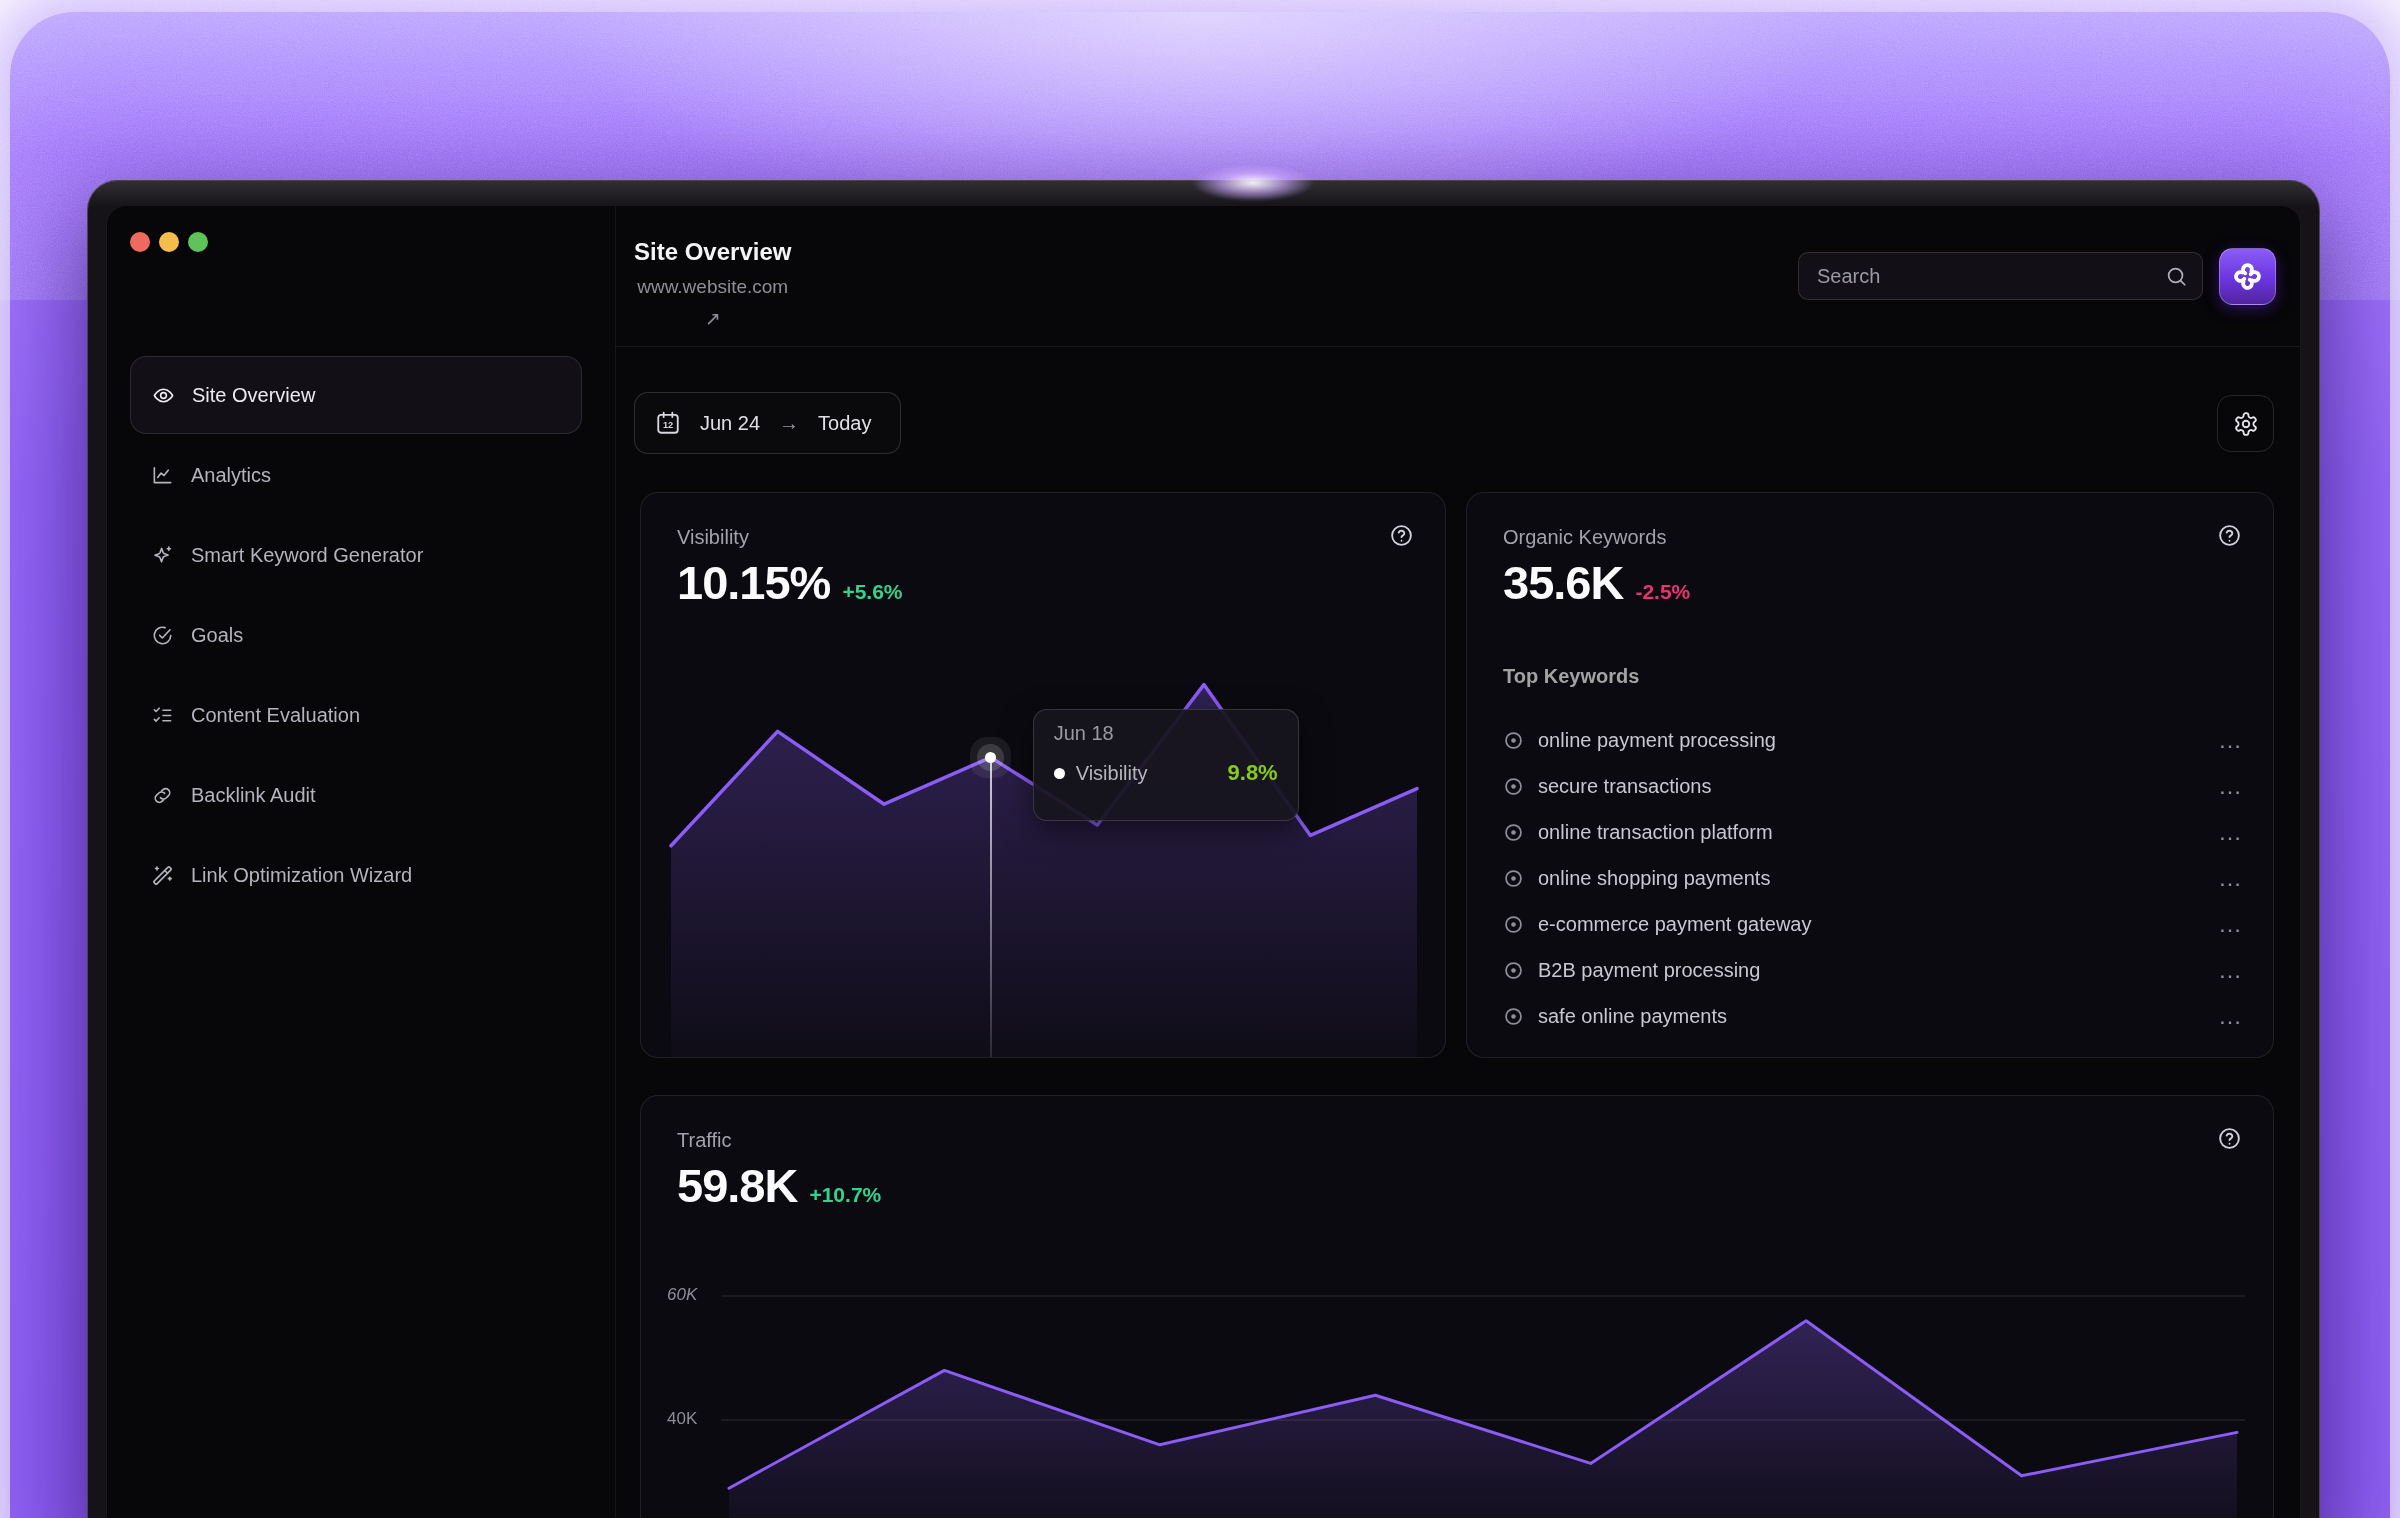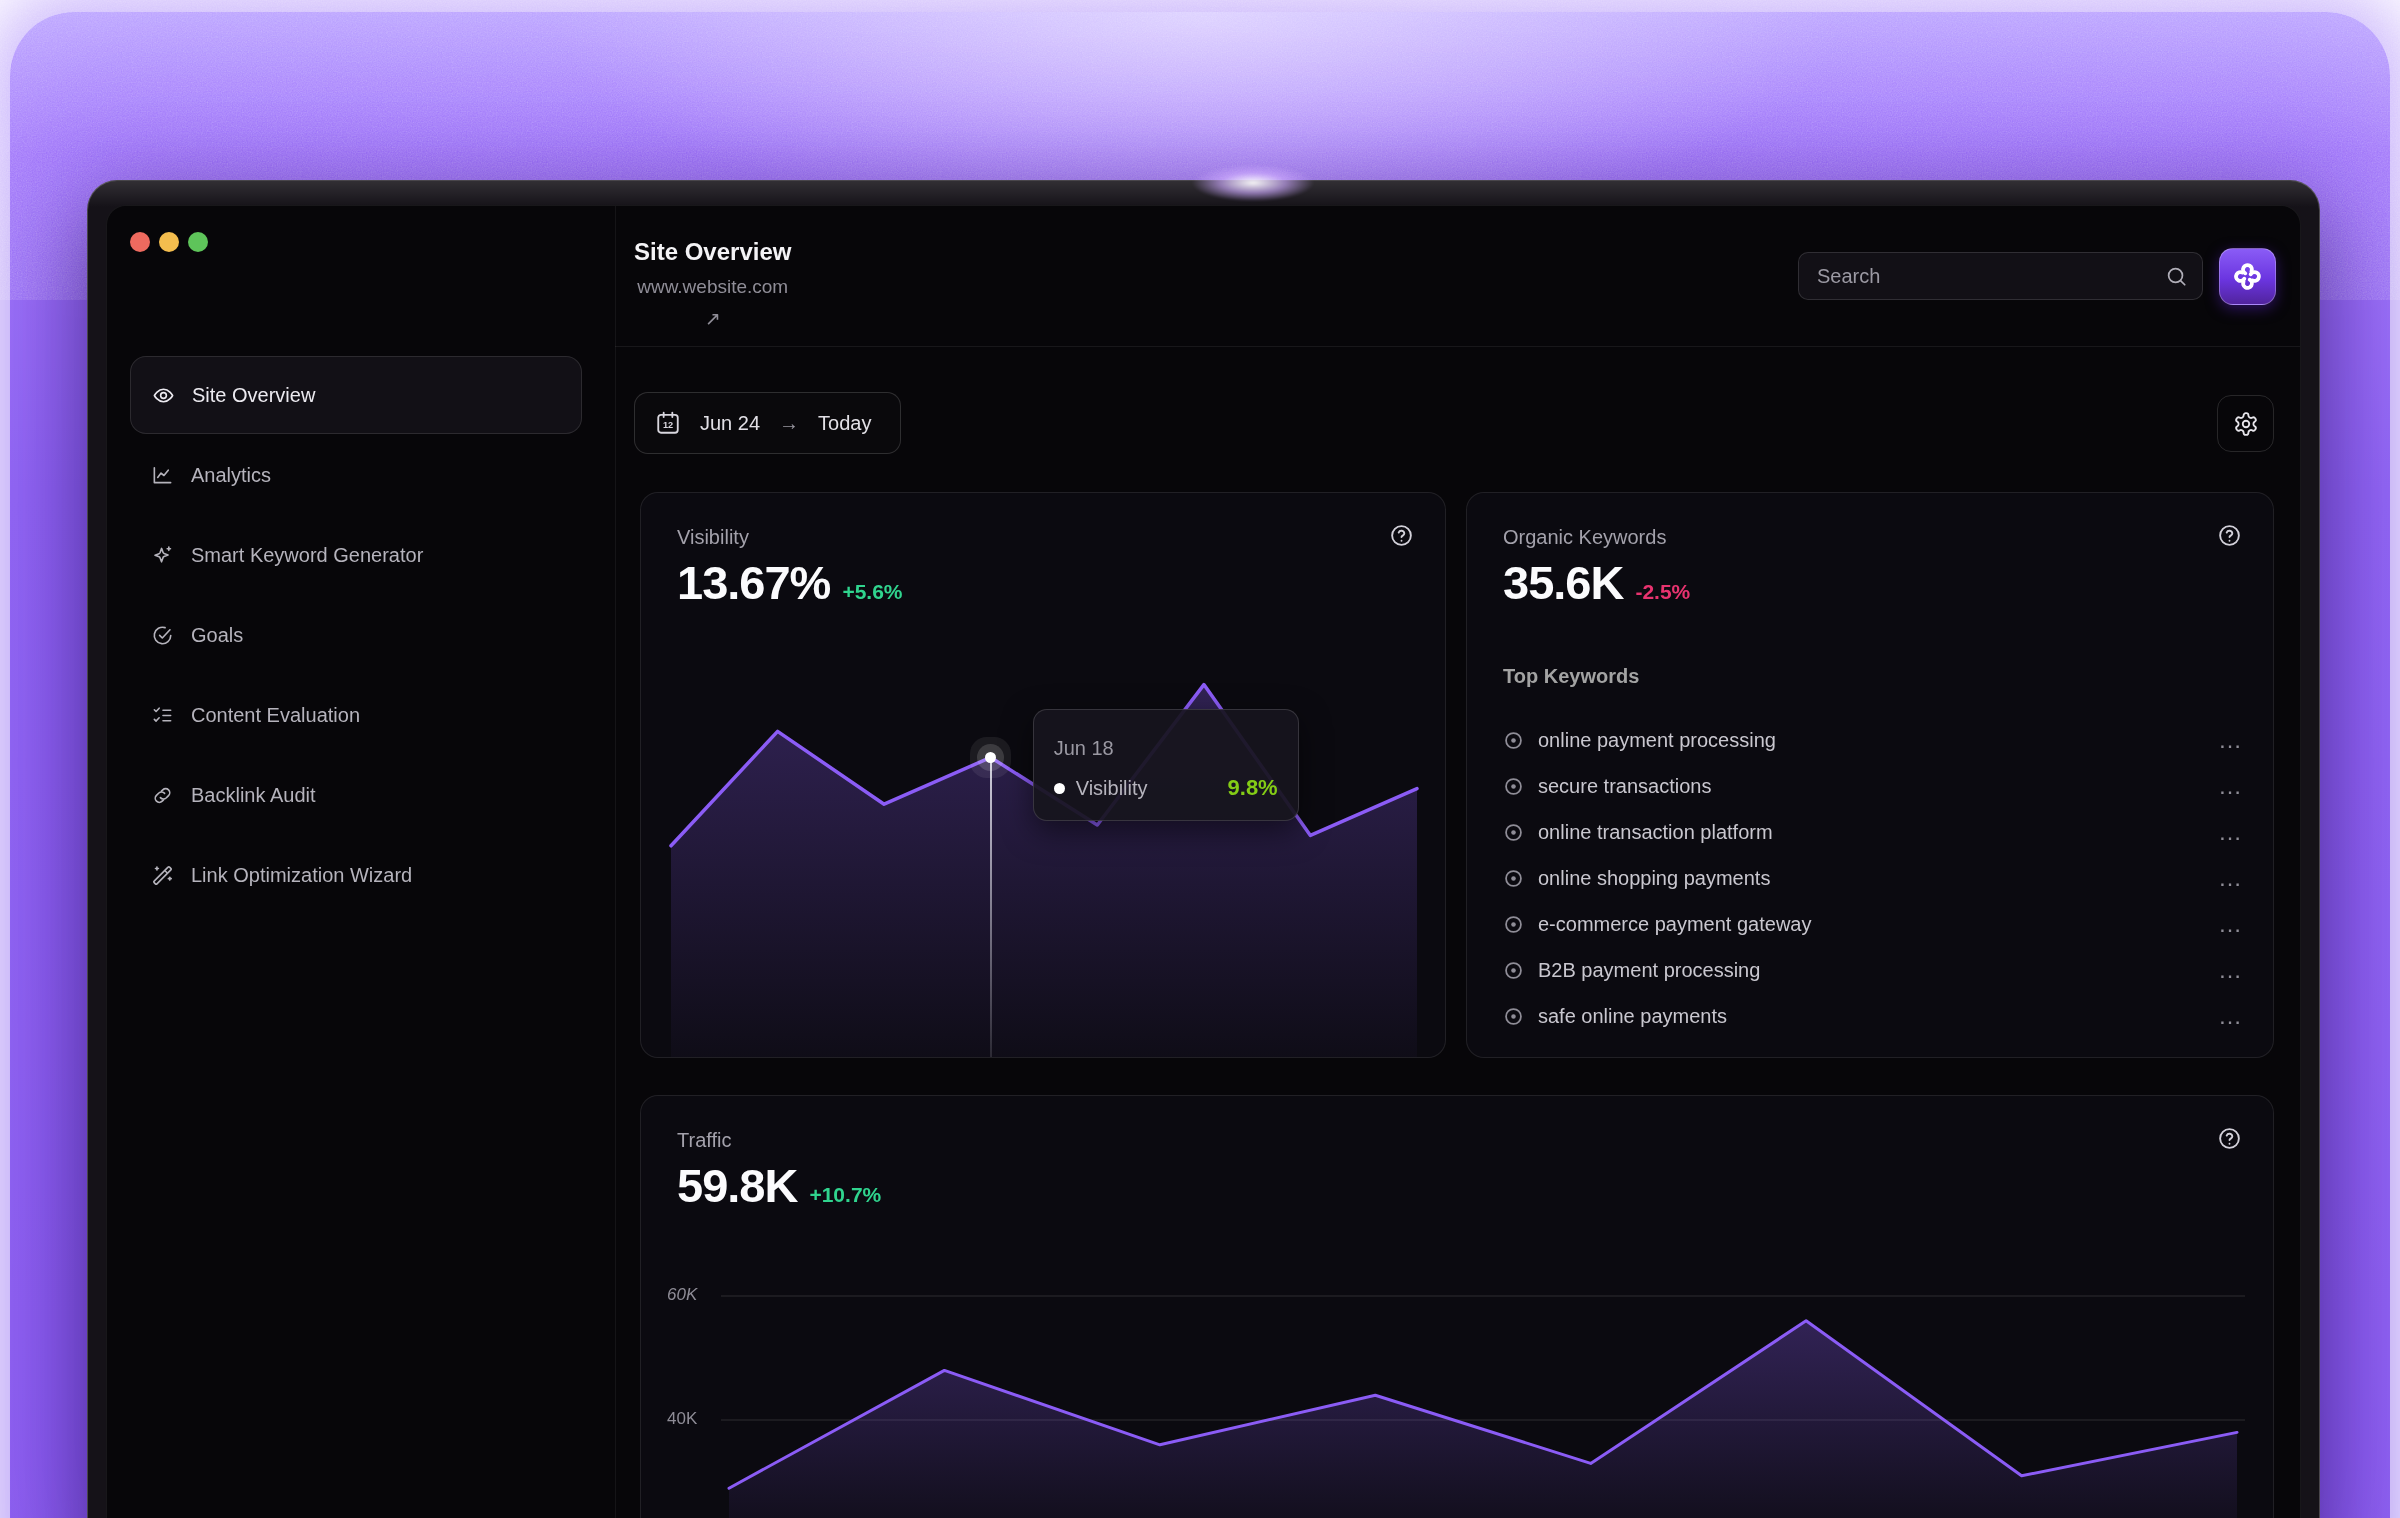--- a/index.html
+++ b/index.html
@@ -86,21 +86,21 @@
   
   .chart{position:absolute;}
   .vis-chart{left:0;top:150px;width:806px;height:416px;}
   .traffic-chart{left:80px;top:138px;width:1524px;height:310px;}
   .y-label{position:absolute;left:26px;width:46px;text-align:left;font-size:17px;color:#8e8c96;}
   .hover-line{position:absolute;width:2px;background:linear-gradient(180deg,rgba(238,238,246,.85),rgba(238,238,246,.12));}
   .hover-dot{position:absolute;width:11px;height:11px;border-radius:50%;background:#fff;
     box-shadow:0 0 0 8px rgba(255,255,255,.14),0 0 0 15px rgba(255,255,255,.07);}
   .tooltip{position:absolute;width:266px;height:112px;border-radius:14px;background:rgba(23,20,29,.93);
     border:1px solid rgba(255,255,255,.14);box-shadow:0 10px 30px rgba(0,0,0,.5);
-    padding:27px 20px;box-sizing:border-box;z-index:3;}
+    padding:12px 20px;box-sizing:border-box;z-index:3;}
   .tt-date{font-size:20px;color:#9b99a3;}
   .tt-row{display:flex;align-items:center;gap:11px;margin-top:15px;}
   .tt-dot{width:11px;height:11px;border-radius:50%;background:#fff;}
   .tt-series{color:#b6b4bd;font-size:20px;flex:1;}
   .tt-value{color:#84cc16;font-size:22px;font-weight:700;}
 
   
   .tk-title{position:absolute;top:172px;left:36px;font-size:20px;font-weight:700;color:#a3a3a3;}
   .kw-list{position:absolute;top:224px;left:36px;right:30px;}
   .kw-row{height:46px;display:flex;align-items:center;gap:14px;color:#c9c7cf;font-size:20px;}
@@ -256,21 +256,21 @@
       </div>
 
       <div class="card visibility">
         <div class="card-title">Visibility</div>
         <div class="help"><svg viewBox="0 0 24 24">
               <circle cx="12" cy="12" r="9"></circle>
               <path d="M9.3 9.2a2.8 2.8 0 0 1 5.4.9c0 1.8-2.7 2.1-2.7 3.4"></path>
               <path d="M12 17h.01"></path>
             </svg></div>
         <div class="value-row">
-          <span class="value">13.67%</span>
+          <span class="value">10.15%</span>
           <span class="delta up">+5.6%</span>
         </div>
         <div class="chart vis-chart" style="position:absolute">
             <svg width="806" height="416" viewBox="0 0 806 416" style="position:absolute;left:0;top:0">
               <defs>
                 <linearGradient id="grad0" x1="0" y1="0" x2="0" y2="1">
                   <stop offset="0" stop-color="#8b5cf6" stop-opacity="0.30"></stop>
                   <stop offset="1" stop-color="#8b5cf6" stop-opacity="0.03"></stop>
                 </linearGradient>
               </defs>

